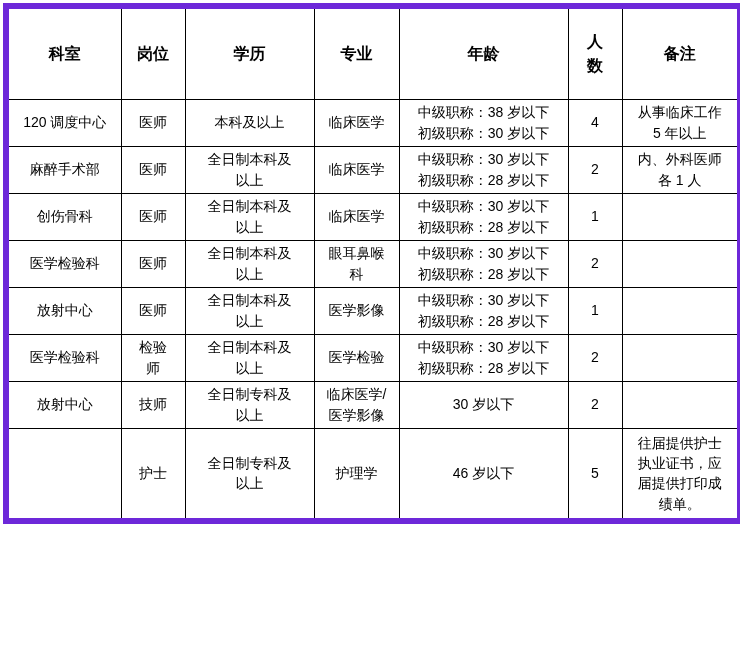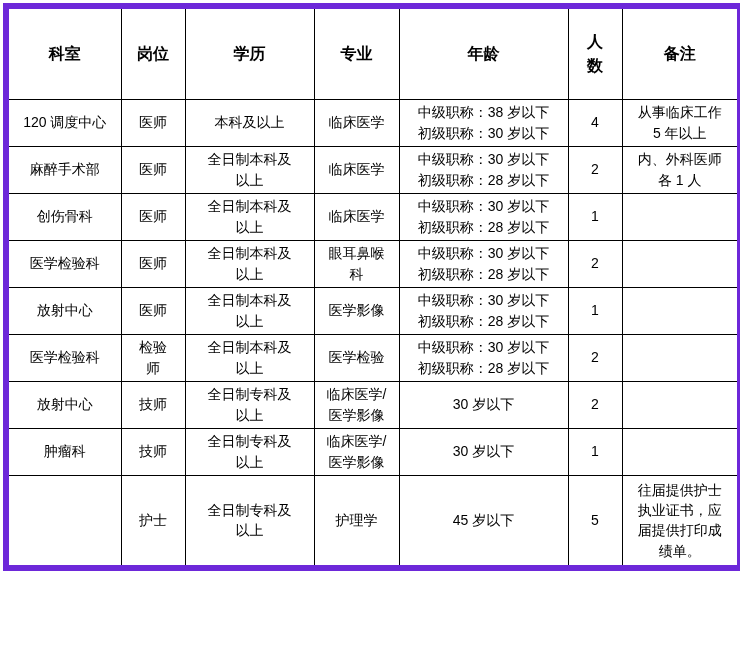--- a/index.html
+++ b/index.html
@@ -149,38 +149,27 @@
         <td>放射中心</td>
         <td>技师</td>
         <td>全日制专科及
 以上</td>
         <td>临床医学/
 医学影像</td>
         <td>30 岁以下</td>
         <td>2</td>
         <td></td>
       </tr>
-      <tr class="data">
-        <td>肿瘤科</td>
-        <td>技师</td>
-        <td>全日制专科及
-以上</td>
-        <td>临床医学/
-医学影像</td>
-        <td>30 岁以下</td>
-        <td>1</td>
-        <td></td>
-      </tr>
       <tr class="tall">
         <td></td>
         <td>护士</td>
         <td>全日制专科及
 以上</td>
         <td>护理学</td>
-        <td>45 岁以下</td>
+        <td>46 岁以下</td>
         <td>5</td>
         <td>往届提供护士
 执业证书，应
 届提供打印成
 绩单。</td>
       </tr>
     </tbody>
   </table>
 </div>
 

